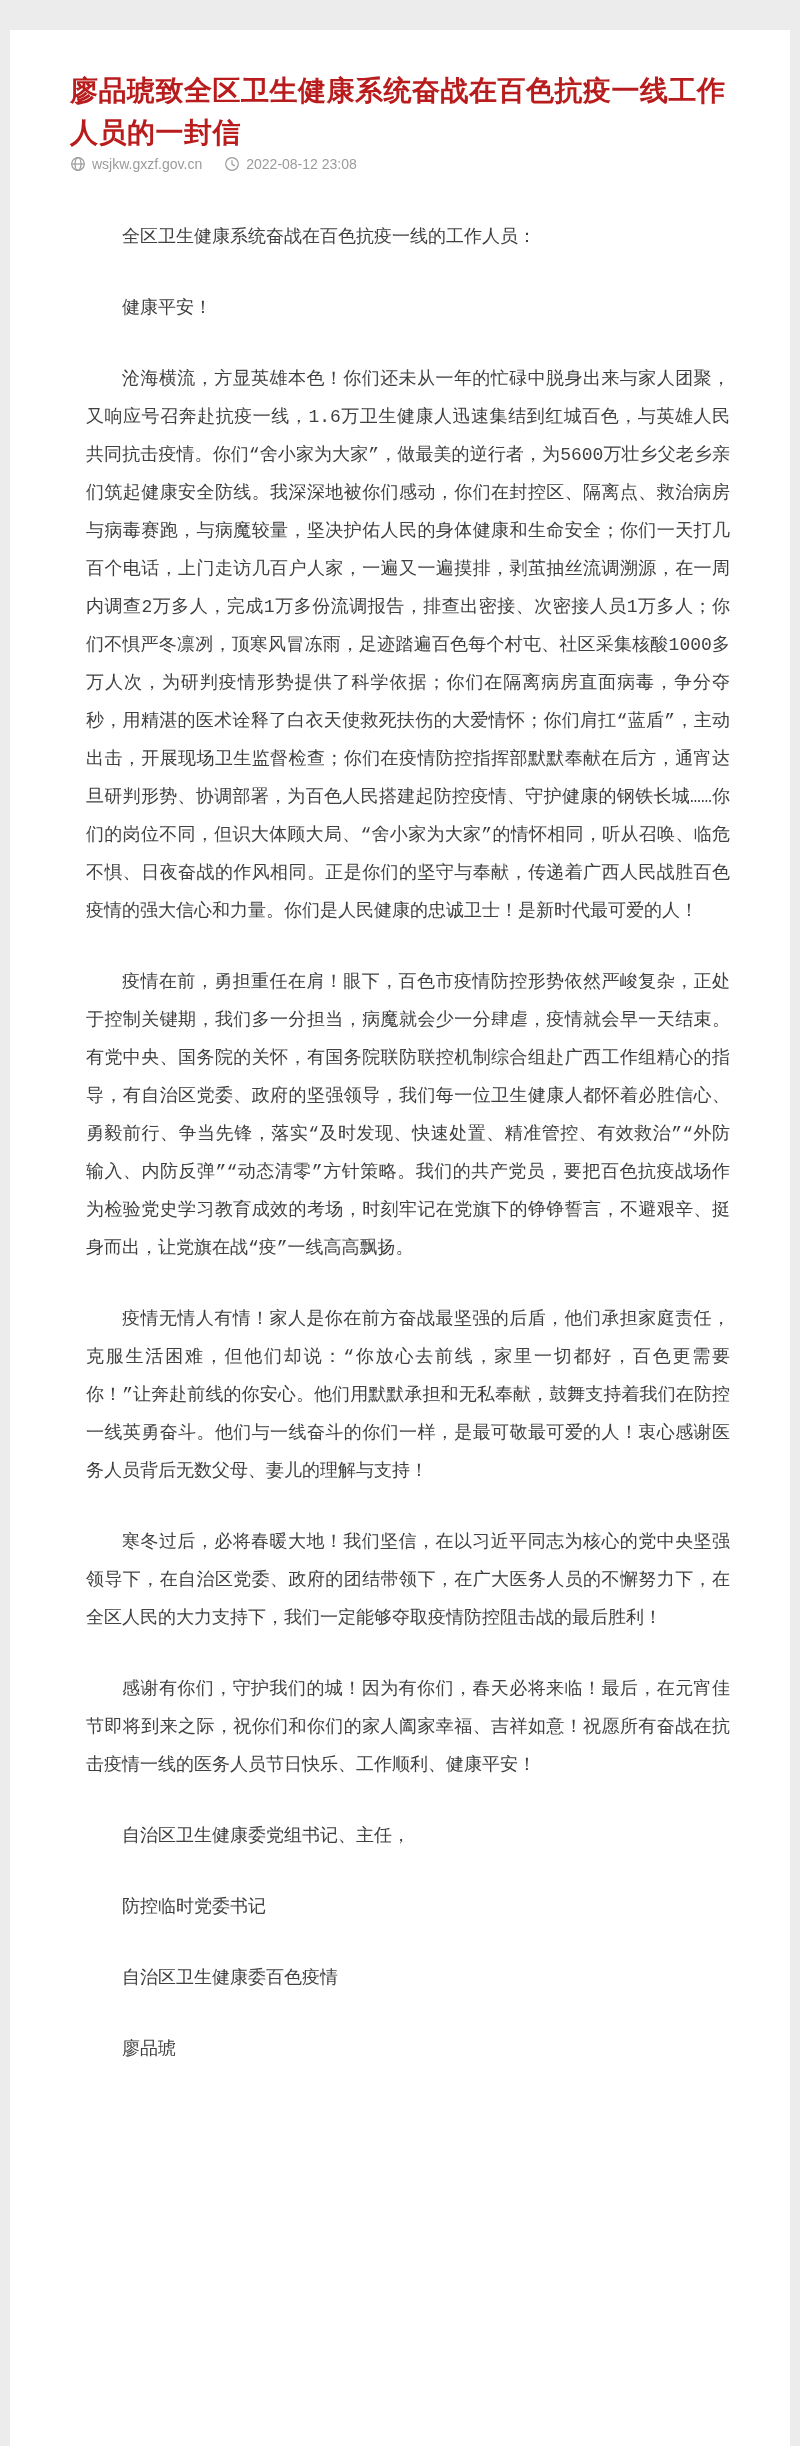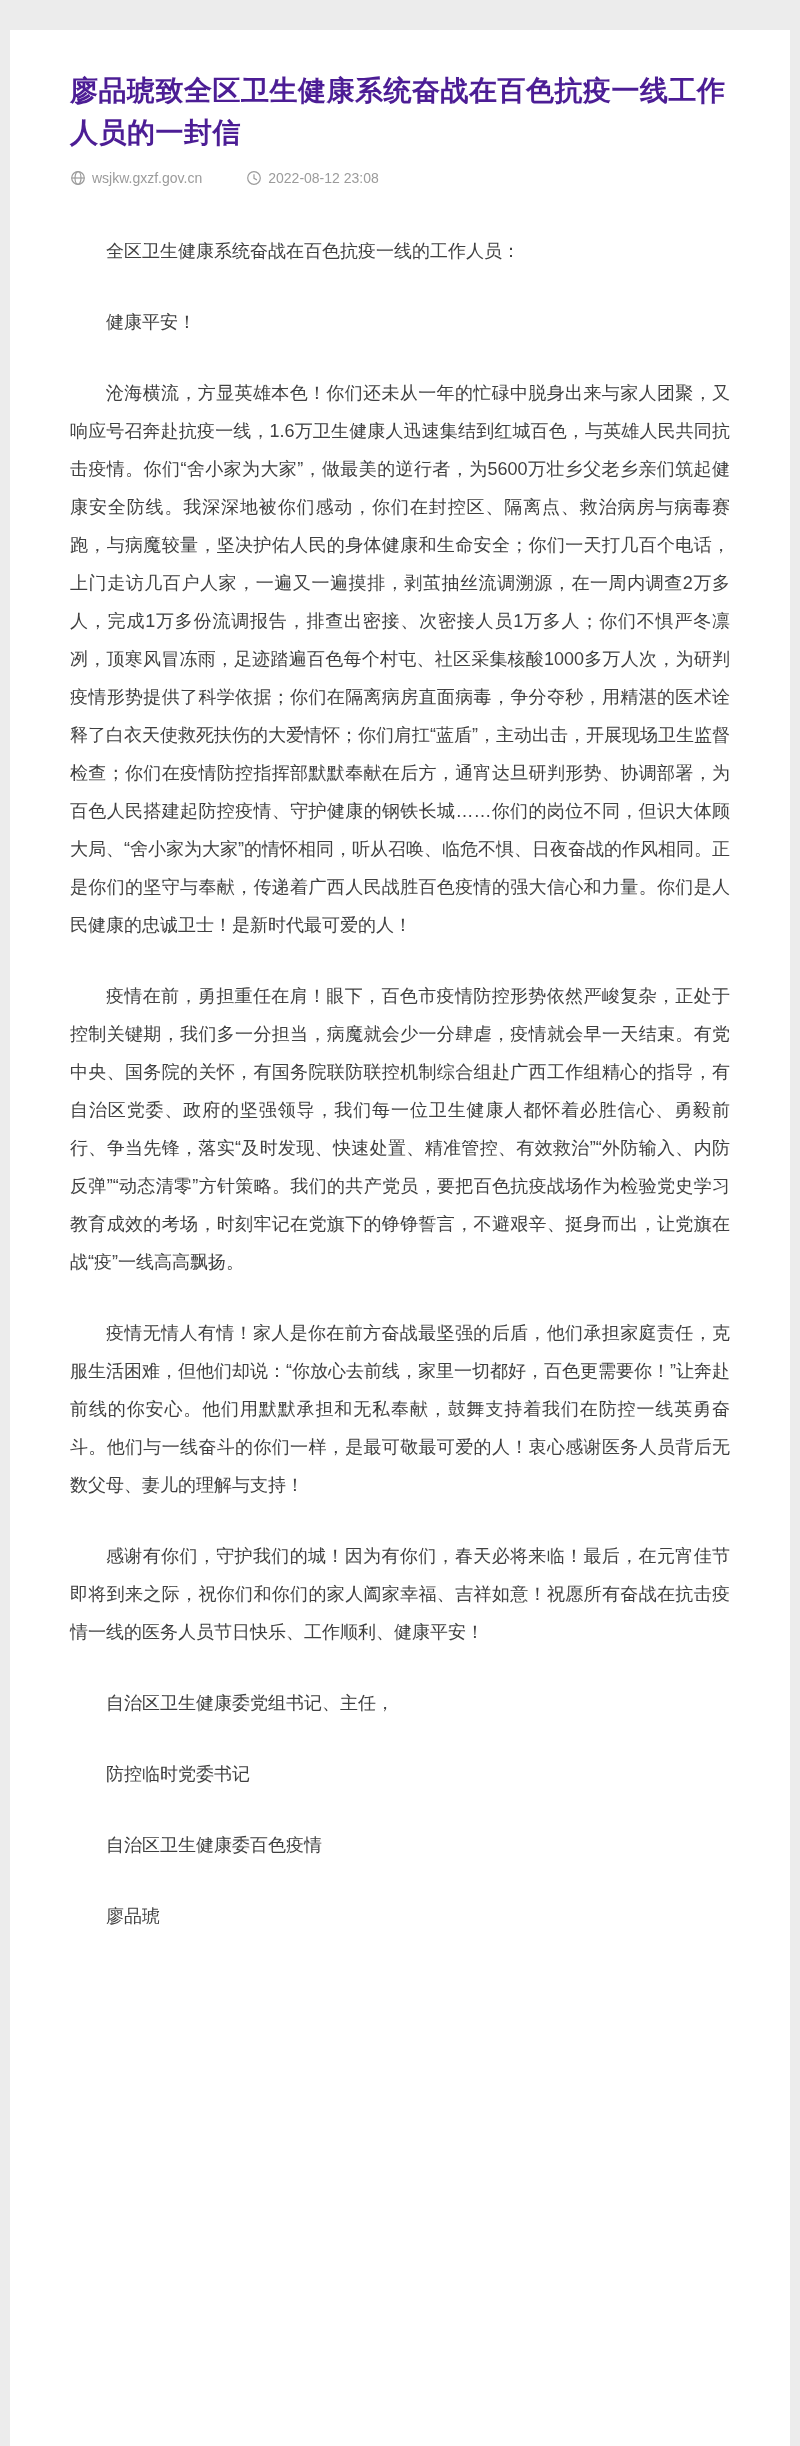--- a/index.html
+++ b/index.html
@@ -22,29 +22,28 @@
     background: #ffffff;
     box-sizing: border-box;
     padding: 20px 60px 60px 60px;
     min-height: 2416px;
   }
   .title {
     margin: 20px 0 0 0;
     font-size: 28px;
     line-height: 42px;
     font-weight: 700;
-    color: #4c1d95;
+    color: #b91c1c;
     letter-spacing: 0.5px;
   }
   .meta {
-    margin-top: 14px;
     height: 20px;
     display: flex;
     align-items: center;
-    gap: 44px;
+    gap: 22px;
     color: #9b9b9b;
     font-size: 14px;
     text-align: right;
   }
   .meta-item {
     display: inline-flex;
     align-items: center;
     gap: 6px;
     white-space: nowrap;
   }
@@ -52,22 +51,23 @@
     display: block;
   }
   .article-body {
     margin-top: 44px;
     color: #404040;
     font-size: 18px;
     line-height: 38px;
     text-align: justify;
   }
   .article-body p.para {
-    margin: 0 0 33px 0;
+    margin: 0 0 33px 16px;
     text-indent: 2em;
+    font-family: Liberation Mono, monospace;
   }
   .article-body p.para:last-child {
     margin-bottom: 0;
   }
 </style>
 </head>
 <body>
 
 <div class="viewport">
   <div class="page">
@@ -91,20 +91,21 @@
         <span>2022-08-12 23:08</span>
       </span>
     </div>
 
     <div class="article-body">
         <p class="para">全区卫生健康系统奋战在百色抗疫一线的工作人员：</p>
         <p class="para">健康平安！</p>
         <p class="para">沧海横流，方显英雄本色！你们还未从一年的忙碌中脱身出来与家人团聚，又响应号召奔赴抗疫一线，1.6万卫生健康人迅速集结到红城百色，与英雄人民共同抗击疫情。你们“舍小家为大家”，做最美的逆行者，为5600万壮乡父老乡亲们筑起健康安全防线。我深深地被你们感动，你们在封控区、隔离点、救治病房与病毒赛跑，与病魔较量，坚决护佑人民的身体健康和生命安全；你们一天打几百个电话，上门走访几百户人家，一遍又一遍摸排，剥茧抽丝流调溯源，在一周内调查2万多人，完成1万多份流调报告，排查出密接、次密接人员1万多人；你们不惧严冬凛冽，顶寒风冒冻雨，足迹踏遍百色每个村屯、社区采集核酸1000多万人次，为研判疫情形势提供了科学依据；你们在隔离病房直面病毒，争分夺秒，用精湛的医术诠释了白衣天使救死扶伤的大爱情怀；你们肩扛“蓝盾”，主动出击，开展现场卫生监督检查；你们在疫情防控指挥部默默奉献在后方，通宵达旦研判形势、协调部署，为百色人民搭建起防控疫情、守护健康的钢铁长城……你们的岗位不同，但识大体顾大局、“舍小家为大家”的情怀相同，听从召唤、临危不惧、日夜奋战的作风相同。正是你们的坚守与奉献，传递着广西人民战胜百色疫情的强大信心和力量。你们是人民健康的忠诚卫士！是新时代最可爱的人！</p>
         <p class="para">疫情在前，勇担重任在肩！眼下，百色市疫情防控形势依然严峻复杂，正处于控制关键期，我们多一分担当，病魔就会少一分肆虐，疫情就会早一天结束。有党中央、国务院的关怀，有国务院联防联控机制综合组赴广西工作组精心的指导，有自治区党委、政府的坚强领导，我们每一位卫生健康人都怀着必胜信心、勇毅前行、争当先锋，落实“及时发现、快速处置、精准管控、有效救治”“外防输入、内防反弹”“动态清零”方针策略。我们的共产党员，要把百色抗疫战场作为检验党史学习教育成效的考场，时刻牢记在党旗下的铮铮誓言，不避艰辛、挺身而出，让党旗在战“疫”一线高高飘扬。</p>
         <p class="para">疫情无情人有情！家人是你在前方奋战最坚强的后盾，他们承担家庭责任，克服生活困难，但他们却说：“你放心去前线，家里一切都好，百色更需要你！”让奔赴前线的你安心。他们用默默承担和无私奉献，鼓舞支持着我们在防控一线英勇奋斗。他们与一线奋斗的你们一样，是最可敬最可爱的人！衷心感谢医务人员背后无数父母、妻儿的理解与支持！</p>
+        <p class="para">寒冬过后，必将春暖大地！我们坚信，在以习近平同志为核心的党中央坚强领导下，在自治区党委、政府的团结带领下，在广大医务人员的不懈努力下，在全区人民的大力支持下，我们一定能够夺取疫情防控阻击战的最后胜利！</p>
         <p class="para">感谢有你们，守护我们的城！因为有你们，春天必将来临！最后，在元宵佳节即将到来之际，祝你们和你们的家人阖家幸福、吉祥如意！祝愿所有奋战在抗击疫情一线的医务人员节日快乐、工作顺利、健康平安！</p>
         <p class="para">自治区卫生健康委党组书记、主任，</p>
         <p class="para">防控临时党委书记</p>
         <p class="para">自治区卫生健康委百色疫情</p>
         <p class="para">廖品琥</p>
       </div>
 
   </div>
 </div>
 

